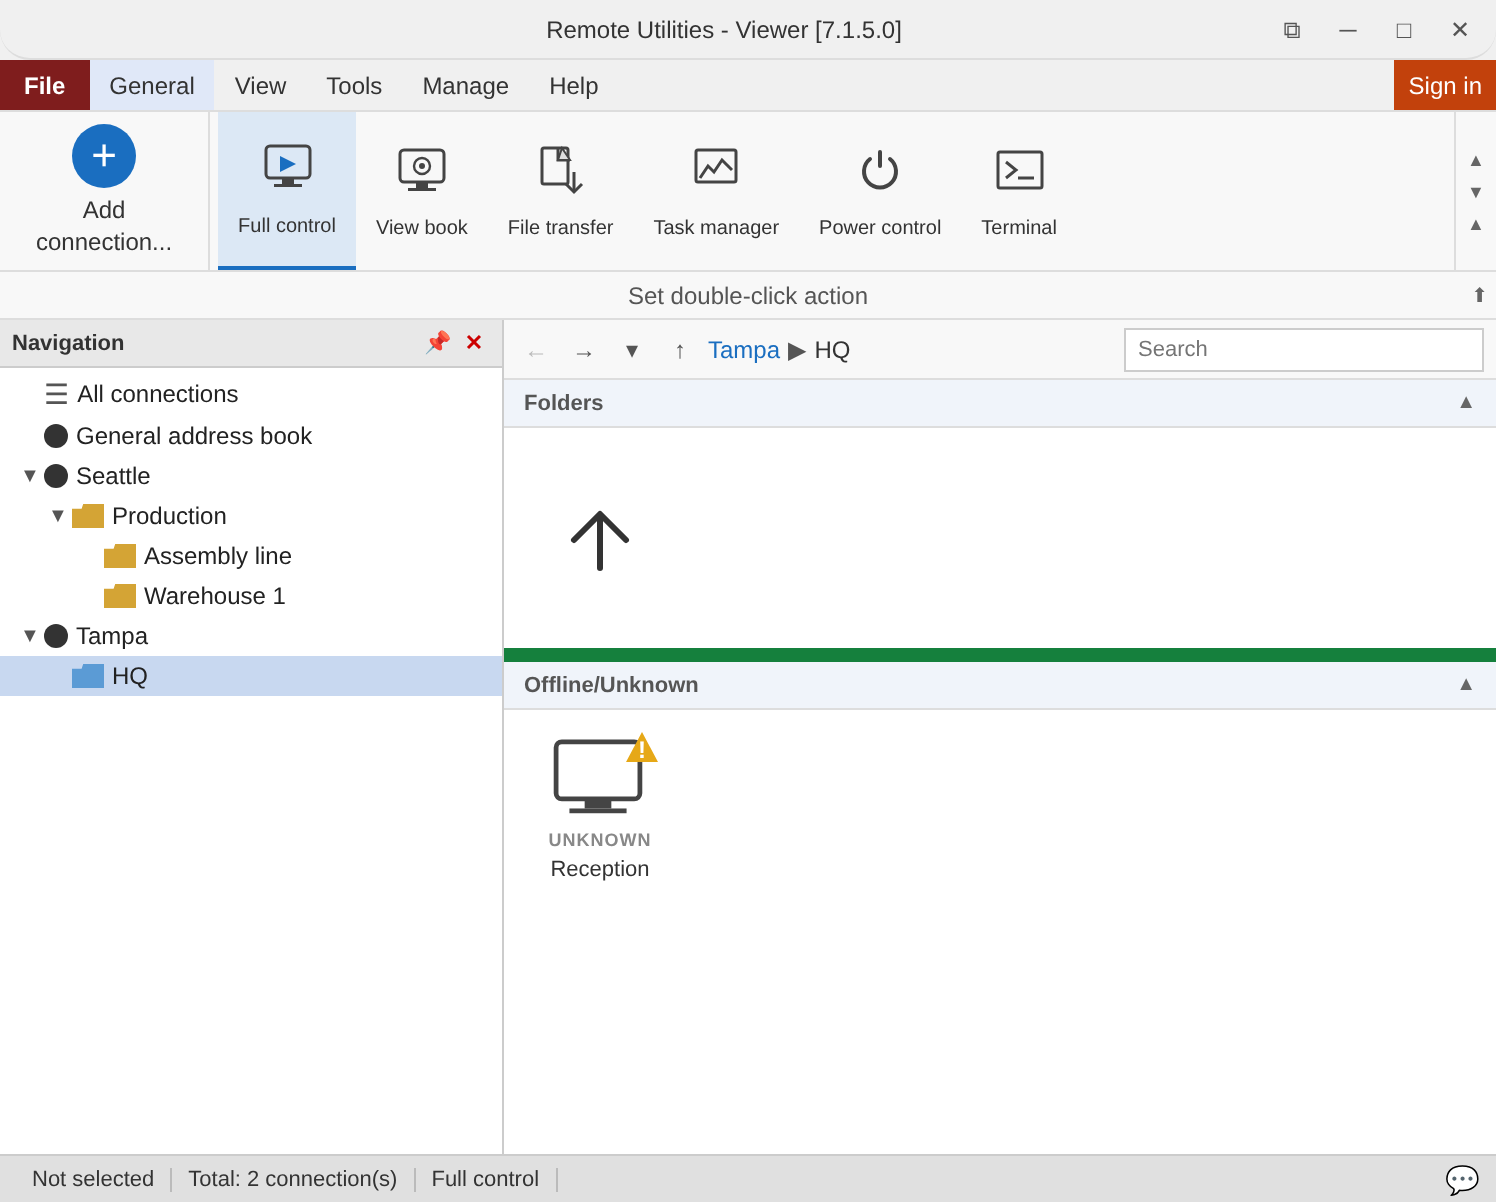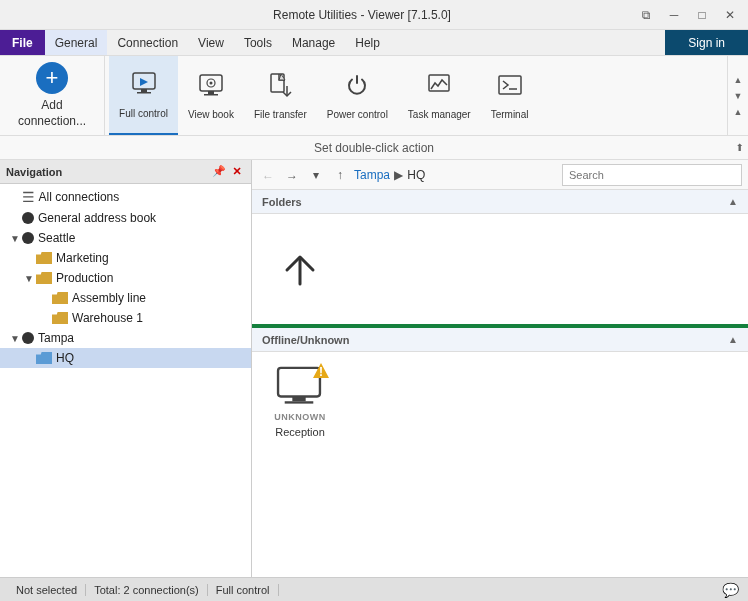--- a/index.html
+++ b/index.html
@@ -7,57 +7,58 @@
 
     
     .title-bar {
       background: #f0f0f0;
       height: 30px;
       display: flex;
       align-items: center;
       justify-content: space-between;
       padding: 0 8px;
       border-bottom: 1px solid #ddd;
+      border-radius: 15px;
     }
     .title-bar-title { flex: 1; text-align: center; font-size: 12px; color: #333; }
     .title-bar-controls { display: flex; gap: 8px; }
     .title-bar-btn { width: 20px; height: 20px; display: flex; align-items: center; justify-content: center; cursor: pointer; font-size: 12px; color: #555; border: none; background: none; }
 
     
     .menu-bar {
       display: flex;
       align-items: center;
       height: 26px;
       background: #f0f0f0;
       border-bottom: 1px solid #ddd;
     }
     .menu-file {
-      background: #4c1d95;
+      background: #7f1d1d;
       color: #fff;
       padding: 0 12px;
       height: 100%;
       display: flex;
       align-items: center;
       font-weight: bold;
       cursor: pointer;
     }
     .menu-item {
       padding: 0 10px;
       height: 100%;
       display: flex;
       align-items: center;
       cursor: pointer;
       color: #333;
     }
     .menu-item.active { background: #e0e8f8; }
     .sign-in-btn {
       margin-left: auto;
-      background: #0c4a6e;
+      background: #c2410c;
       color: #fff;
-      padding: 3px 23px;
+      padding: 3px 7px;
       cursor: pointer;
       height: 100%;
       display: flex;
       align-items: center;
     }
 
     
     .toolbar {
       background: #f8f8f8;
       border-bottom: 1px solid #ddd;
@@ -269,21 +270,21 @@
     .content-items {
       padding: 8px;
       display: flex;
       flex-wrap: wrap;
       gap: 8px;
       min-height: 100px;
     }
 
     
     .section-offline {
-      border-top: 4px solid #15803d;
+      border-top: 7px solid #15803d;
     }
 
     .conn-item {
       display: flex;
       flex-direction: column;
       align-items: center;
       width: 80px;
       padding: 6px;
       cursor: pointer;
       gap: 4px;
@@ -345,21 +346,20 @@
     <button class="title-bar-btn">⧉</button>
     <button class="title-bar-btn">─</button>
     <button class="title-bar-btn">□</button>
     <button class="title-bar-btn close">✕</button>
   </div>
 </div>
 
 <div class="menu-bar">
   <div class="menu-file">File</div>
   <div class="menu-item active">General</div>
-  <div class="menu-item">Connection</div>
   <div class="menu-item">View</div>
   <div class="menu-item">Tools</div>
   <div class="menu-item">Manage</div>
   <div class="menu-item">Help</div>
   <div class="sign-in-btn">Sign in</div>
 </div>
 
 <div class="toolbar">
   <div class="toolbar-left">
     <div class="add-conn-btn">
@@ -405,35 +405,35 @@
           <line x1="21" y1="15" x2="21" y2="25" stroke="#444" stroke-width="1.5"></line>
           <polyline points="17,21 21,25 25,21" fill="none" stroke="#444" stroke-width="1.5"></polyline>
         </svg>
       </div>
       <div class="toolbar-btn-label">File transfer</div>
     </div>
 
     <div class="toolbar-btn">
       <div class="toolbar-btn-icon">
         <svg width="28" height="28" viewBox="0 0 28 28">
+          <rect x="4" y="4" width="20" height="16" rx="1" fill="none" stroke="#444" stroke-width="1.5"></rect>
+          <polyline points="6,18 10,12 13,15 17,9 22,14" fill="none" stroke="#444" stroke-width="1.5"></polyline>
+        </svg>
+      </div>
+      <div class="toolbar-btn-label">Task manager</div>
+    </div>
+
+    <div class="toolbar-btn">
+      <div class="toolbar-btn-icon">
+        <svg width="28" height="28" viewBox="0 0 28 28">
           <path d="M14 5 v7" stroke="#444" stroke-width="2" stroke-linecap="round"></path>
           <path d="M9 8.5 A8 8 0 1 0 19 8.5" fill="none" stroke="#444" stroke-width="2" stroke-linecap="round"></path>
         </svg>
       </div>
       <div class="toolbar-btn-label">Power control</div>
-    </div>
-
-    <div class="toolbar-btn">
-      <div class="toolbar-btn-icon">
-        <svg width="28" height="28" viewBox="0 0 28 28">
-          <rect x="4" y="4" width="20" height="16" rx="1" fill="none" stroke="#444" stroke-width="1.5"></rect>
-          <polyline points="6,18 10,12 13,15 17,9 22,14" fill="none" stroke="#444" stroke-width="1.5"></polyline>
-        </svg>
-      </div>
-      <div class="toolbar-btn-label">Task manager</div>
     </div>
 
     <div class="toolbar-btn">
       <div class="toolbar-btn-icon">
         <svg width="28" height="28" viewBox="0 0 28 28">
           <rect x="3" y="5" width="22" height="18" rx="1" fill="none" stroke="#444" stroke-width="1.5"></rect>
           <polyline points="7,10 12,14 7,18" fill="none" stroke="#444" stroke-width="1.5"></polyline>
           <line x1="13" y1="18" x2="21" y2="18" stroke="#444" stroke-width="1.5"></line>
         </svg>
       </div>
@@ -479,26 +479,20 @@
         <span class="tree-label">General address book</span>
       </div>
 
       <div class="tree-item">
         <span class="tree-indent" style="width:4px;"></span>
         <span class="tree-toggle">▼</span>
         <span class="tree-dot dark"></span>
         <span class="tree-label">Seattle</span>
       </div>
 
-      <div class="tree-item">
-        <span class="tree-indent" style="width:18px;"></span>
-        <span class="tree-toggle"></span>
-        <span style="display:inline-block;width:16px;height:12px;background:#d4a435;margin-right:4px;clip-path:polygon(0 20%,30% 20%,35% 0%,100% 0%,100% 100%,0 100%);"></span>
-        <span class="tree-label">Marketing</span>
-      </div>
 
       <div class="tree-item">
         <span class="tree-indent" style="width:18px;"></span>
         <span class="tree-toggle">▼</span>
         <span style="display:inline-block;width:16px;height:12px;background:#d4a435;margin-right:4px;clip-path:polygon(0 20%,30% 20%,35% 0%,100% 0%,100% 100%,0 100%);"></span>
         <span class="tree-label">Production</span>
       </div>
 
       <div class="tree-item">
         <span class="tree-indent" style="width:34px;"></span>

